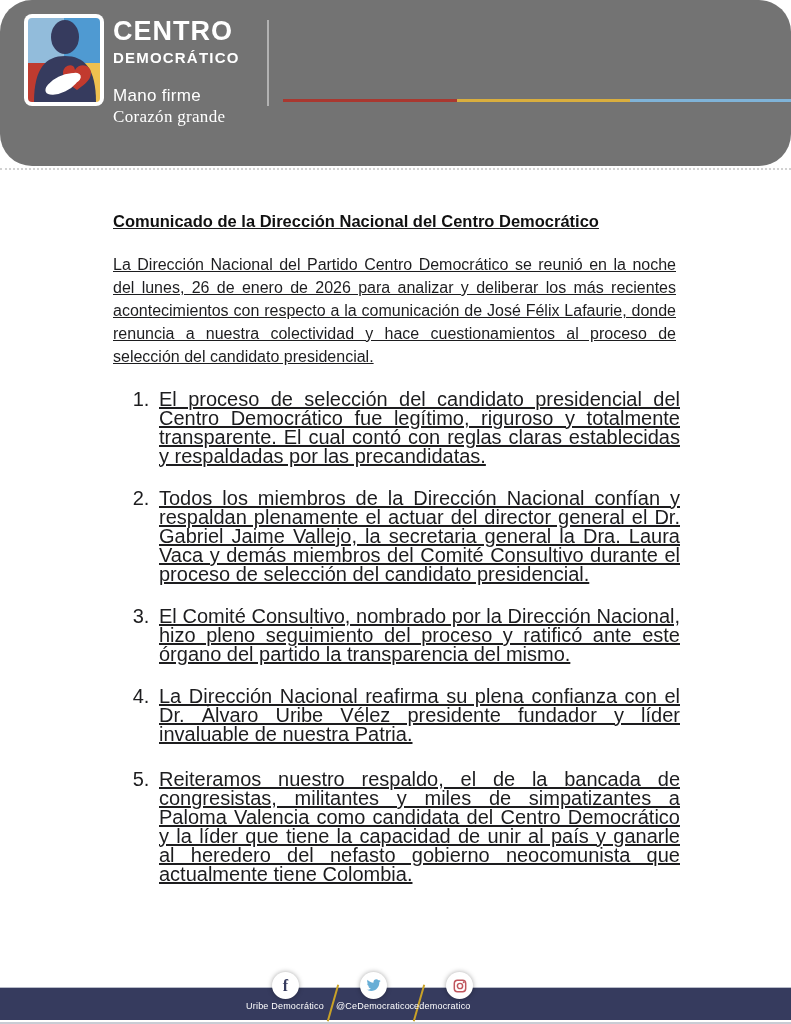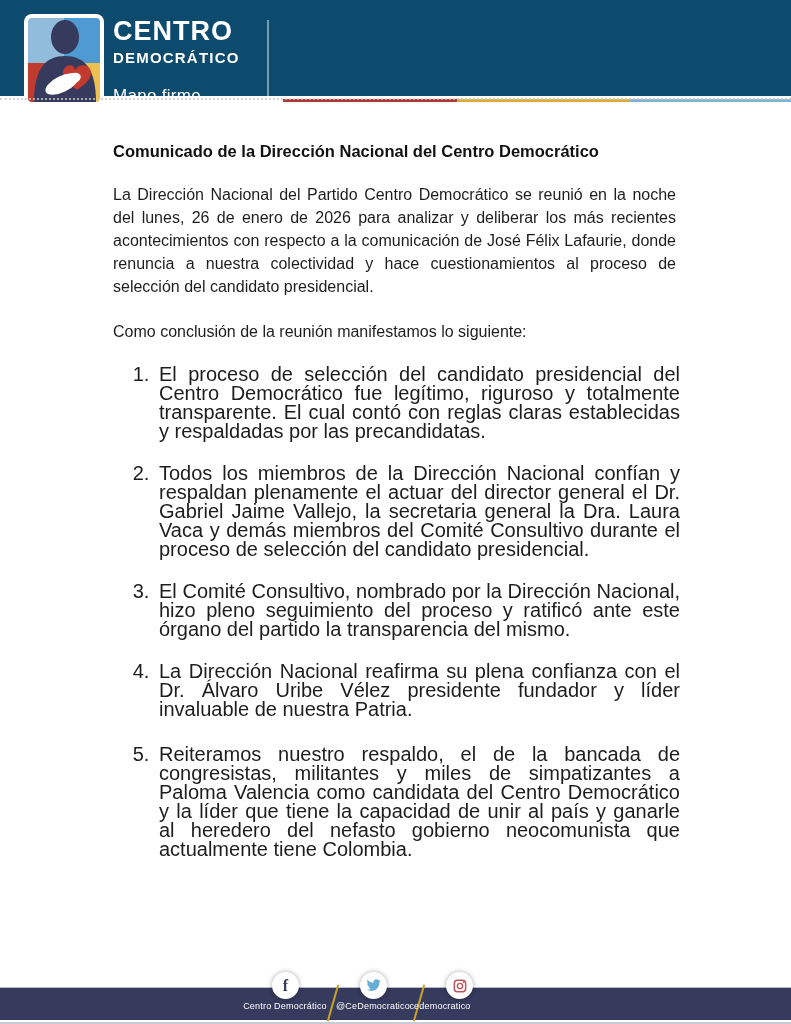--- a/index.html
+++ b/index.html
@@ -7,22 +7,23 @@
     width: 791px; height: 1024px;
     background: #ffffff;
     font-family: "Liberation Sans", "DejaVu Sans", sans-serif;
     overflow: hidden;
     position: relative;
   }
 
   
   .header {
     position: relative;
-    width: 791px; height: 96px;
-    background: #0c4a6e;
+    width: 791px; height: 166px;
+    background: #737373;
+    border-radius: 32px;
   }
   .logo-mark {
     position: absolute; left: 24px; top: 14px;
     width: 80px; height: 92px;
     background: #ffffff;
     border-radius: 8px;
     padding: 4px;
     box-sizing: border-box;
   }
   .logo-quadrants {
@@ -72,20 +73,21 @@
     height: 0;
     border-top: 2px dotted #c7c7c7;
     margin-top: 2px;
     opacity: .8;
   }
 
   
   .doc {
     padding: 0 111px 0 113px;
     color: #1d1d1f;
+    text-decoration: underline;
   }
   .doc-title {
     margin: 42px 0 0 0;
     font-size: 16.5px;
     font-weight: 700;
     color: #111111;
   }
   .doc p {
     margin: 22px 4px 0 0;
     font-size: 16px;
@@ -199,21 +201,20 @@
 </div>
 
 <div class="header-dash"></div>
 
 <div class="doc">
 
   <h1 class="doc-title">Comunicado de la Dirección Nacional del Centro Democrático</h1>
 
   <p>La Dirección Nacional del Partido Centro Democrático se reunió en la noche del lunes, 26 de enero de 2026 para analizar y deliberar los más recientes acontecimientos con respecto a la comunicación de José Félix Lafaurie, donde renuncia a nuestra colectividad y hace cuestionamientos al proceso de selección del candidato presidencial.</p>
 
-  <p>Como conclusión de la reunión manifestamos lo siguiente:</p>
 
   <ol>
     <li>El proceso de selección del candidato presidencial del Centro Democrático fue legítimo, riguroso y totalmente transparente. El cual contó con reglas claras establecidas y respaldadas por las precandidatas.</li>
     <li>Todos los miembros de la Dirección Nacional confían y respaldan plenamente el actuar del director general el Dr. Gabriel Jaime Vallejo, la secretaria general la Dra. Laura Vaca y demás miembros del Comité Consultivo durante el proceso de selección del candidato presidencial.</li>
     <li>El Comité Consultivo, nombrado por la Dirección Nacional, hizo pleno seguimiento del proceso y ratificó ante este órgano del partido la transparencia del mismo.</li>
     <li>La Dirección Nacional reafirma su plena confianza con el Dr. Álvaro Uribe Vélez presidente fundador y líder invaluable de nuestra Patria.</li>
     <li>Reiteramos nuestro respaldo, el de la bancada de congresistas, militantes y miles de simpatizantes a Paloma Valencia como candidata del Centro Democrático y la líder que tiene la capacidad de unir al país y ganarle al heredero del nefasto gobierno neocomunista que actualmente tiene Colombia.</li>
   </ol>
 </div>
 
@@ -232,18 +233,18 @@
     </svg>
   </div>
   <div class="soc-circle soc-ig">
     <svg width="14" height="14" viewBox="0 0 16 16" xmlns="http://www.w3.org/2000/svg">
       <rect x="1.5" y="1.5" width="13" height="13" rx="3.6" fill="none" stroke="#c0565e" stroke-width="1.7"></rect>
       <circle cx="8" cy="8" r="3" fill="none" stroke="#c0565e" stroke-width="1.7"></circle>
       <circle cx="12.2" cy="3.8" r="1.1" fill="#c0565e"></circle>
     </svg>
   </div>
 
-  <div class="soc-label lbl-fb">Centro Democrático</div>
+  <div class="soc-label lbl-fb">Uribe Democrático</div>
   <div class="soc-label lbl-tw">@CeDemocratico</div>
   <div class="soc-label lbl-ig">cedemocratico</div>
 
   <div class="footer-bottomline"></div>
 </div>
 
 </body></html>

